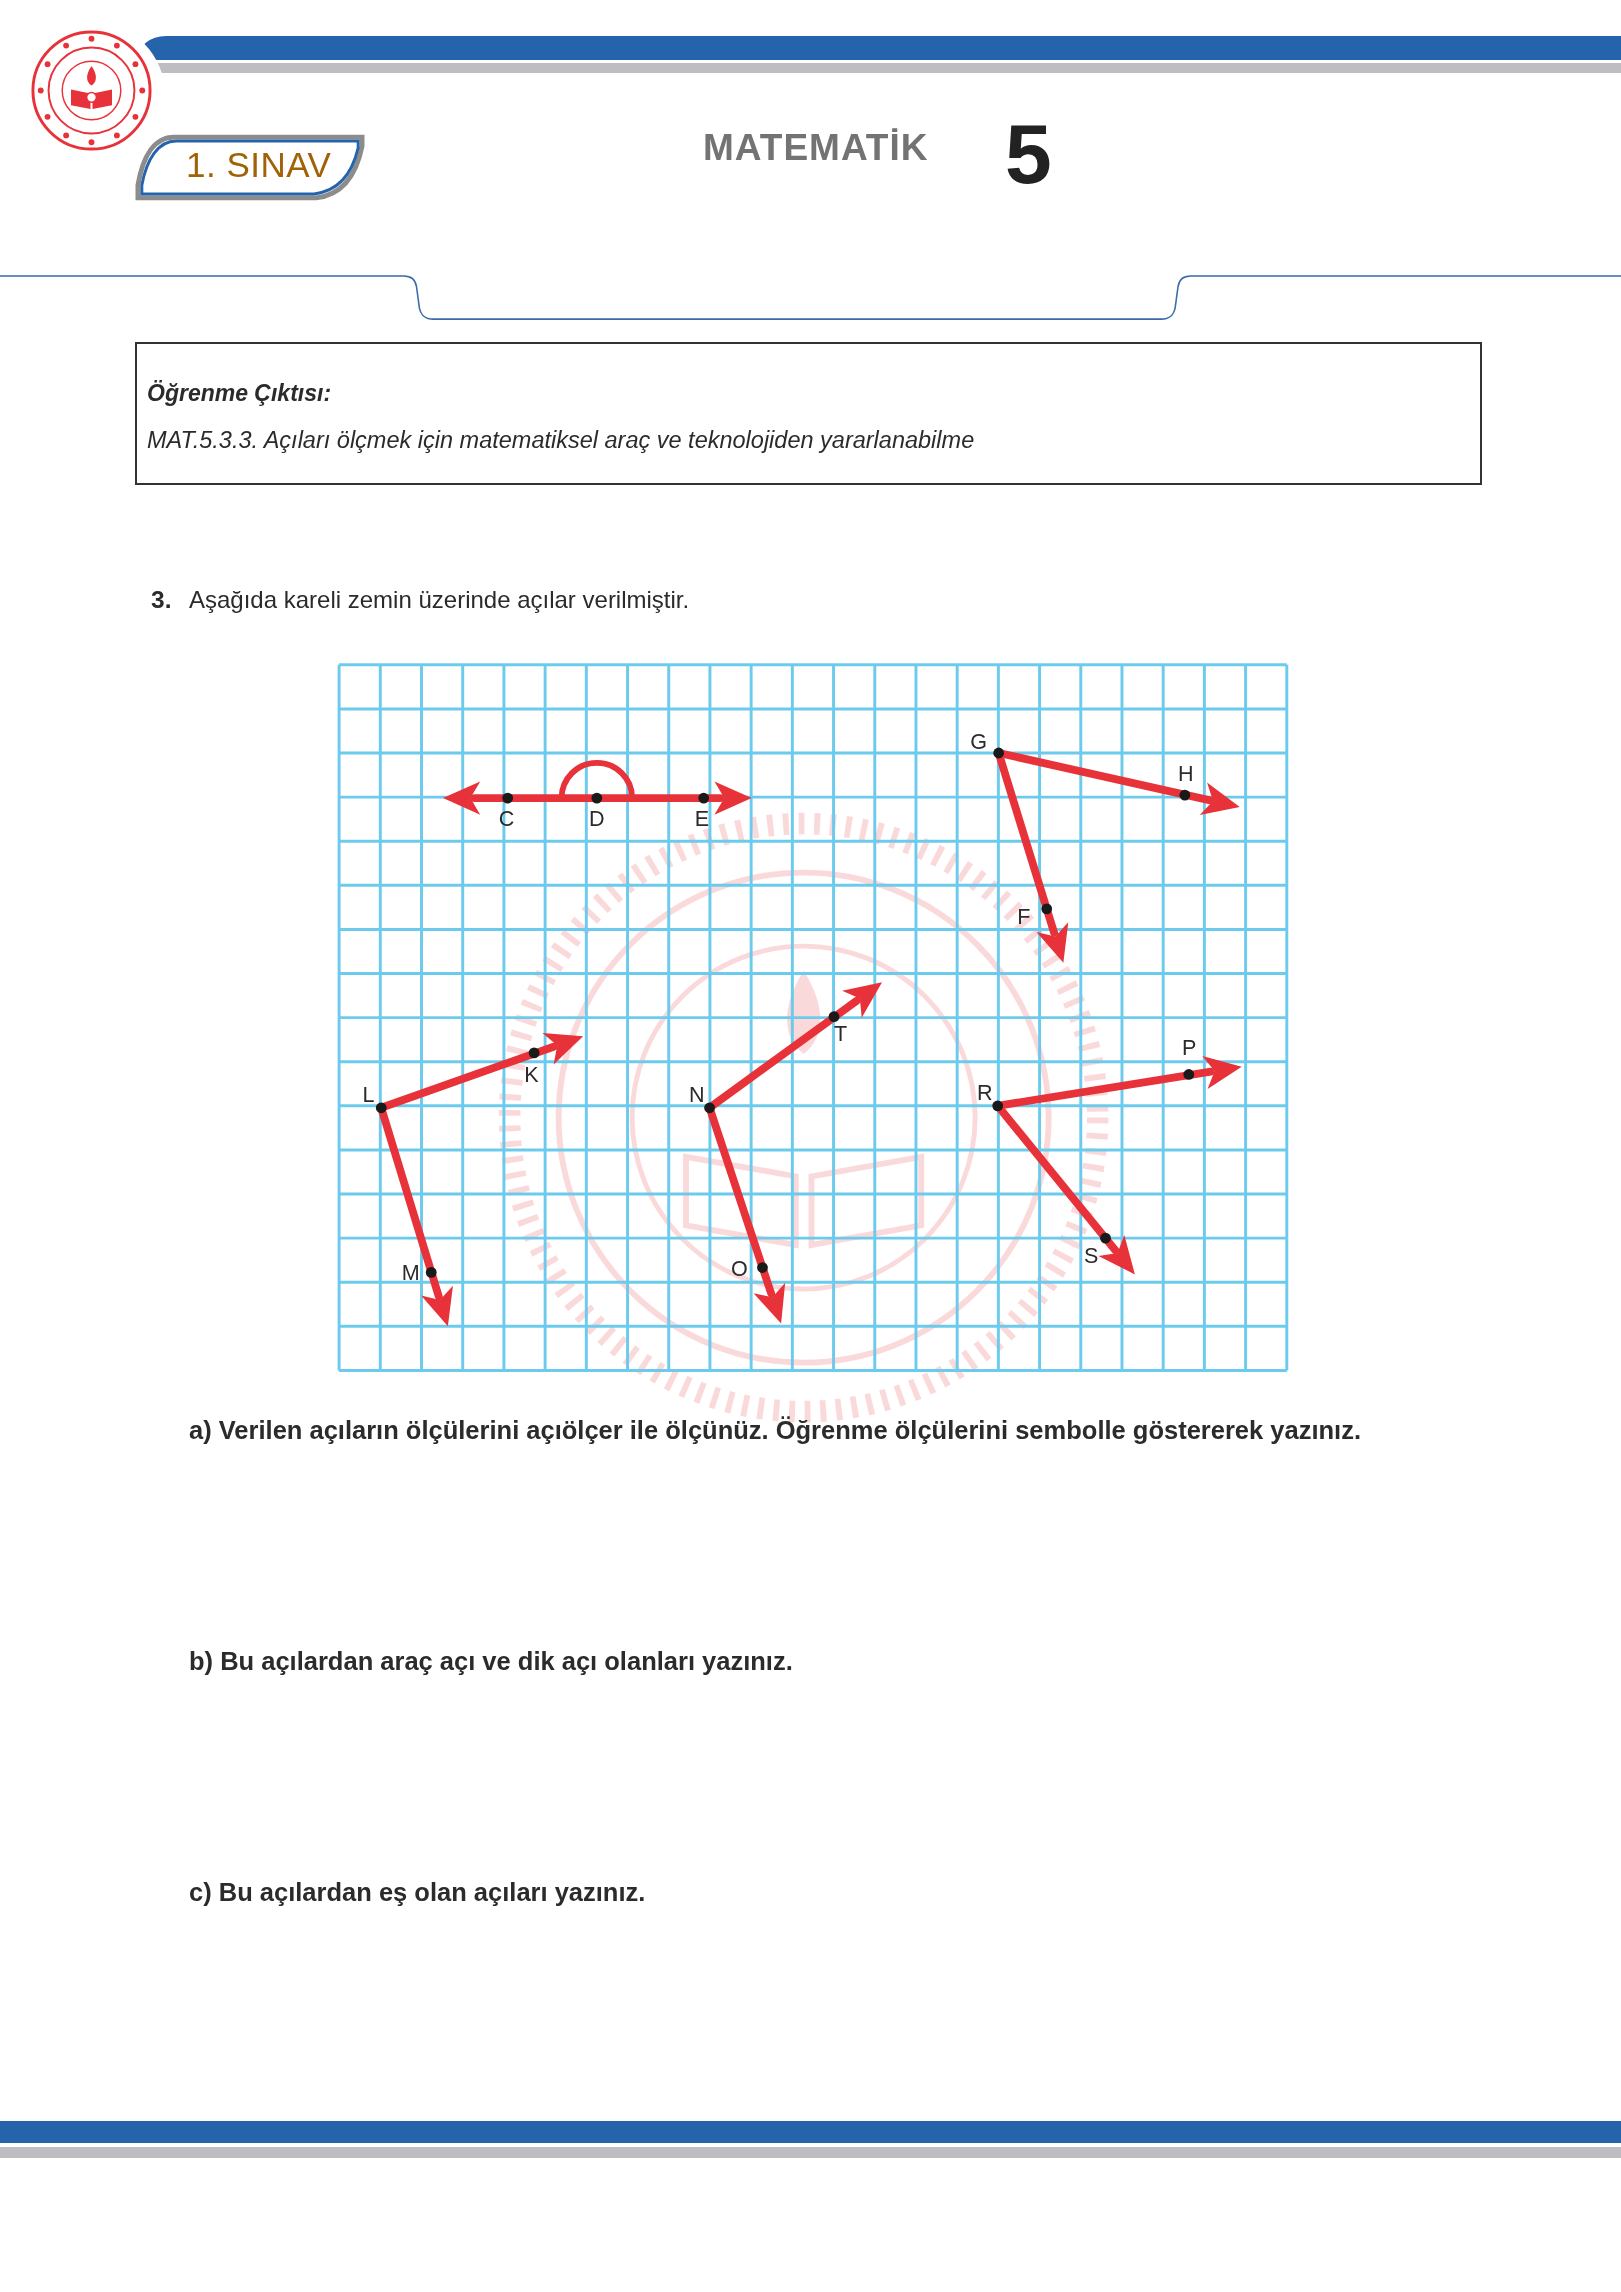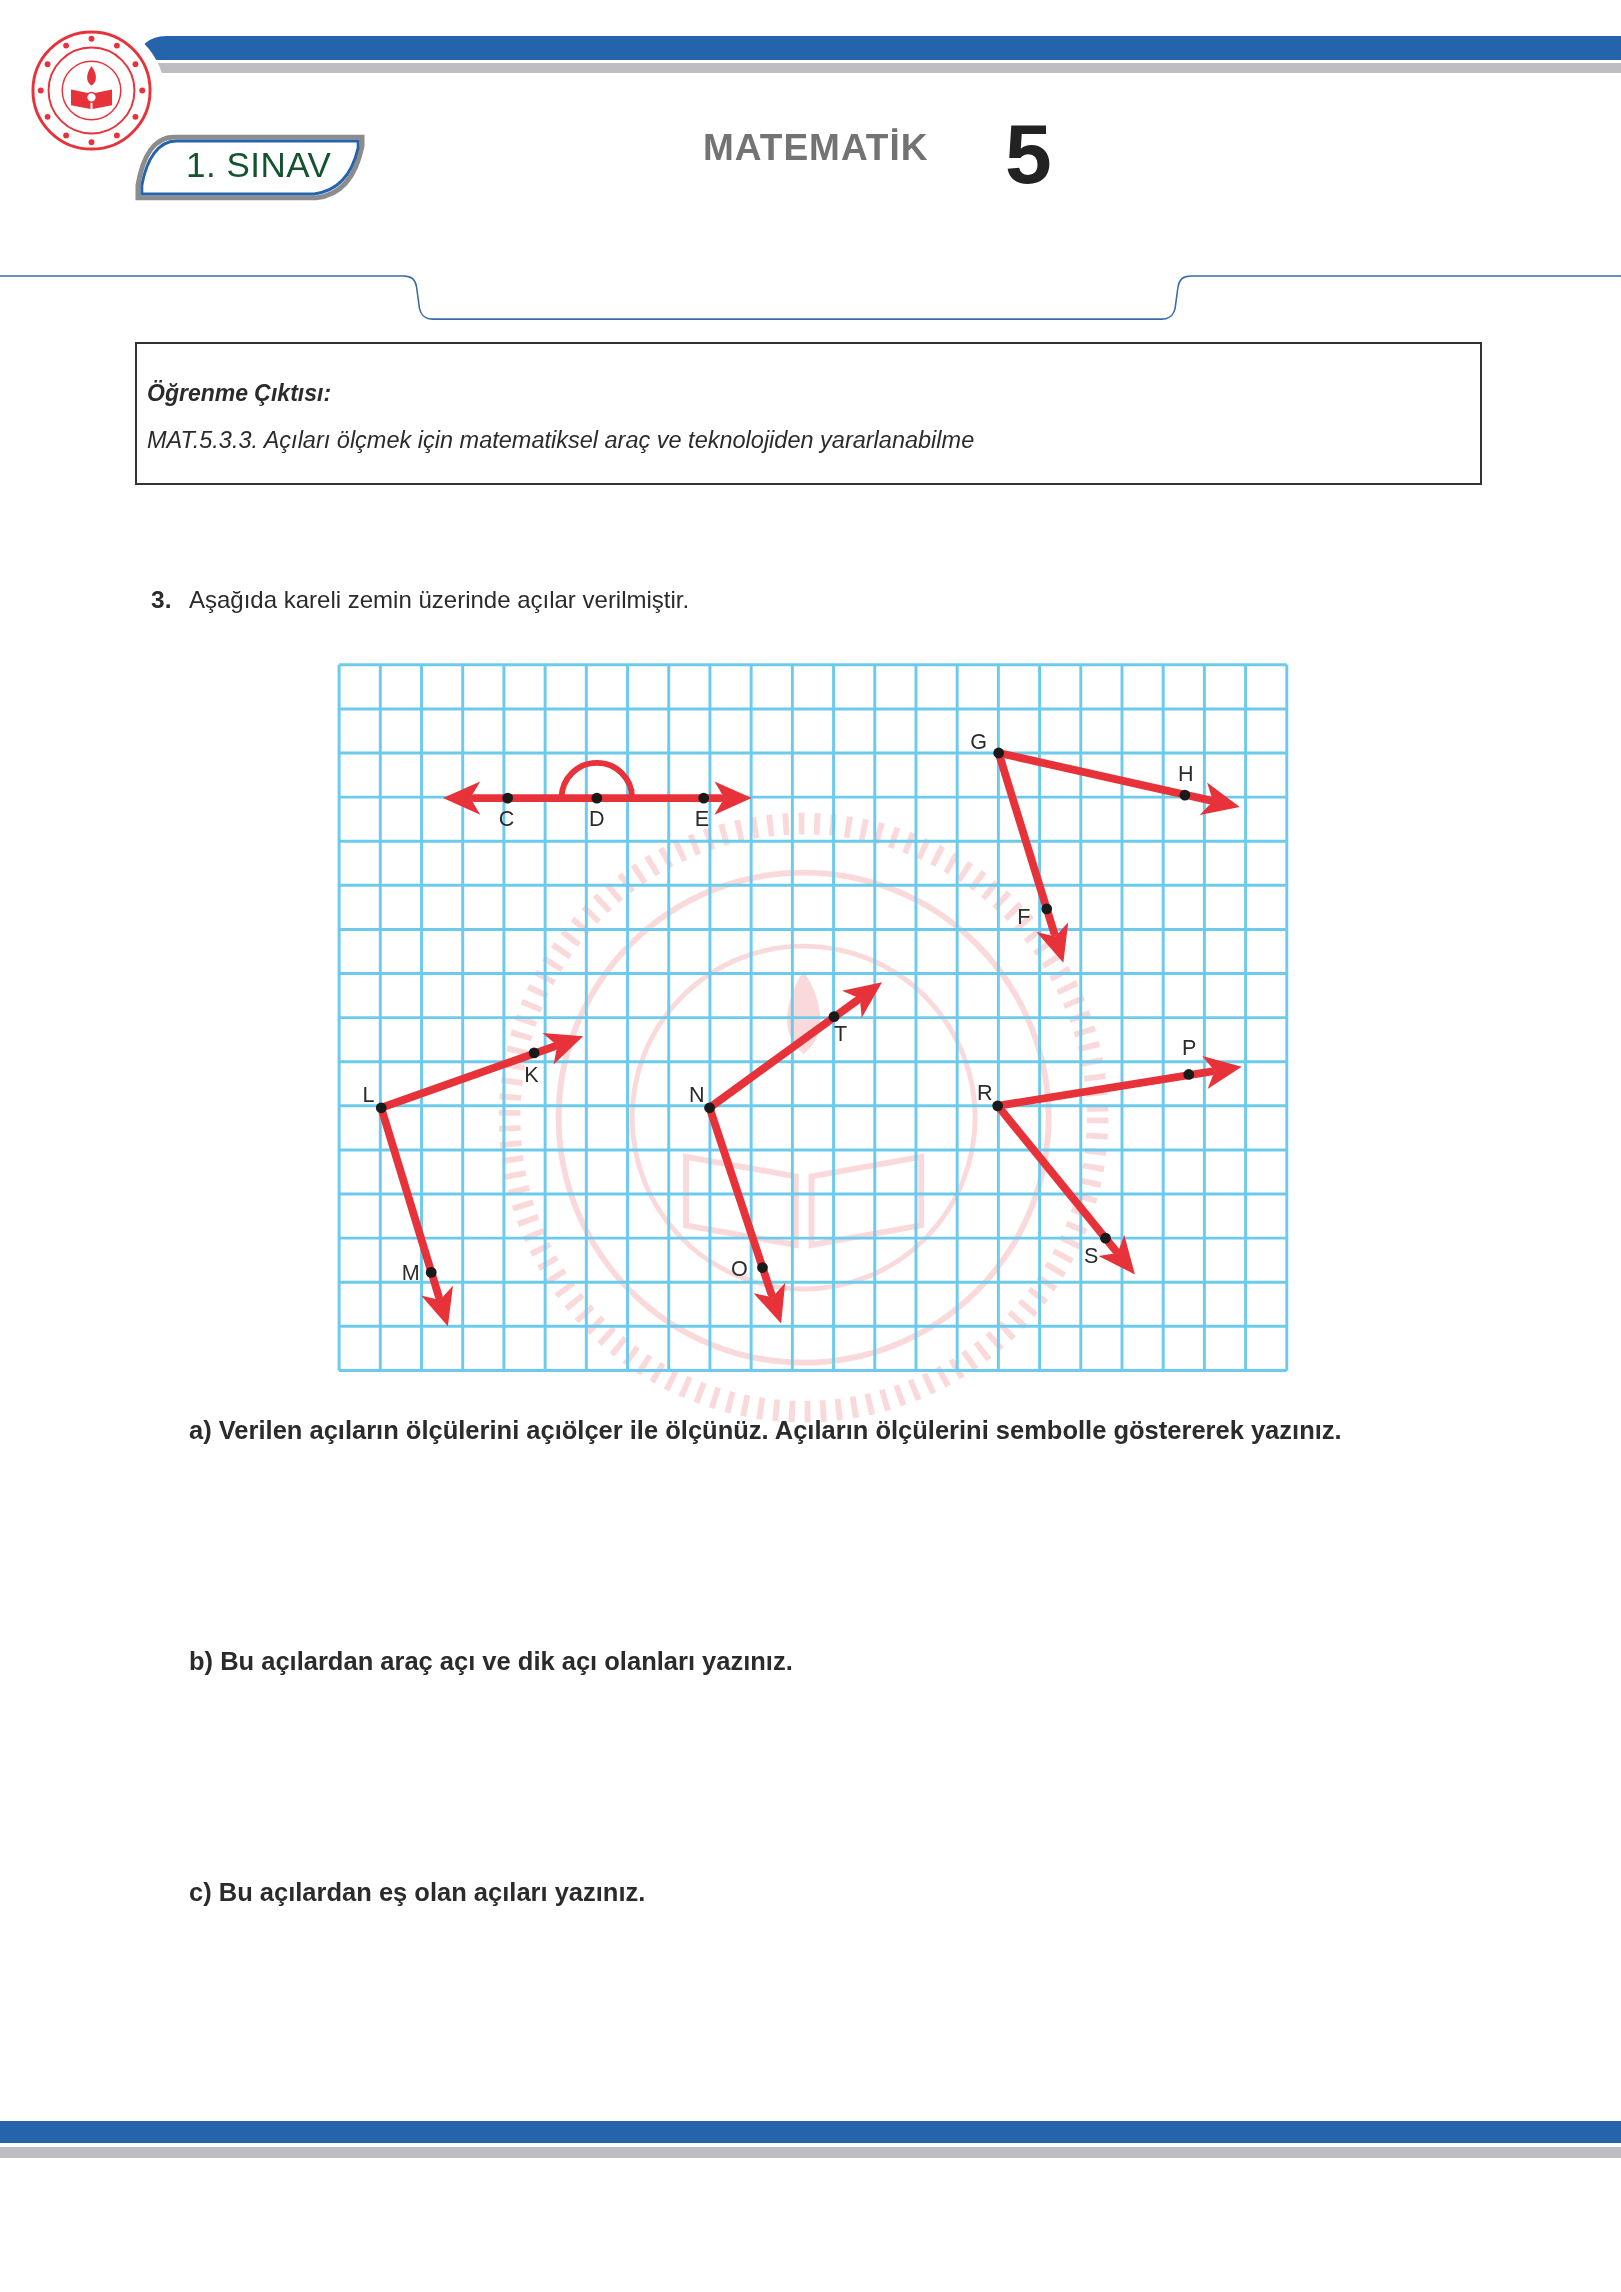--- a/index.html
+++ b/index.html
@@ -3,21 +3,21 @@
 <meta charset="utf-8">
 <style>
   html, body { margin:0; padding:0; background:#ffffff; }
   body { width:1621px; height:2293px; position:relative; overflow:hidden; font-family:"Liberation Sans", sans-serif; color:#2b2b2b; }
   .abs { position:absolute; }
   #top-blue { left:137px; top:36px; width:1484px; height:23.5px; background:#2563ab; border-top-left-radius:29px 23.5px; }
   #top-gray { left:152px; top:63px; width:1469px; height:9.8px; background:#bdbdc2; }
   #logo { left:30px; top:29px; width:123px; height:123px; }
   #logo-bg { left:19.6px; top:21.6px; width:145px; height:145px; border-radius:50%; background:#fff; }
   #sinav { left:135px; top:134px; width:230px; height:67px; }
-  #sinav-text { left:186px; top:145px; font-size:35px; color:#14532d; font-weight:normal; letter-spacing:0.5px; }
+  #sinav-text { left:186px; top:145px; font-size:35px; color:#a16207; font-weight:normal; letter-spacing:0.5px; }
   #subject { left:703px; top:127px; font-size:37px; font-weight:bold; color:#737373; letter-spacing:1px; }
   #grade { left:1005px; top:106px; font-size:84px; font-weight:bold; color:#222; }
   #tabline { left:0; top:265px; width:1621px; height:69px; }
   #outcome-box { left:135px; top:342px; width:1347px; height:143px; border:2.9px solid #333; box-sizing:border-box; }
   #outcome-title { left:147px; top:380px; font-size:23px; font-weight:bold; font-style:italic; color:#2b2b2b; }
   #outcome-text { left:147px; top:427px; font-size:23.5px; font-weight:normal; font-style:italic; color:#2b2b2b; }
   #q-num { left:151px; top:586px; font-size:24.5px; font-weight:bold; }
   #q-text { left:189px; top:586px; font-size:24px; }
   #figure { left:0; top:0; width:1621px; height:2293px; }
   .sub { position:absolute; left:189px; font-size:25.5px; font-weight:bold; color:#2b2b2b; }
@@ -181,19 +181,19 @@
       <text x="410" y="1306" class="pt-label">M</text>
       <text x="703" y="1124" class="pt-label">N</text>
       <text x="851" y="1062" class="pt-label">T</text>
       <text x="746" y="1302" class="pt-label">O</text>
       <text x="997" y="1122" class="pt-label">R</text>
       <text x="1206" y="1076" class="pt-label">P</text>
       <text x="1106" y="1288" class="pt-label">S</text>
     </g>
 </svg>
 
-<div class="sub" id="sub-a">a) Verilen açıların ölçülerini açıölçer ile ölçünüz. Açıların ölçülerini sembolle göstererek yazınız.</div>
+<div class="sub" id="sub-a">a) Verilen açıların ölçülerini açıölçer ile ölçünüz. Öğrenme ölçülerini sembolle göstererek yazınız.</div>
 <div class="sub" id="sub-b">b) Bu açılardan araç açı ve dik açı olanları yazınız.</div>
 <div class="sub" id="sub-c">c) Bu açılardan eş olan açıları yazınız.</div>
 
 <div class="abs" id="bot-blue"></div>
 <div class="abs" id="bot-gray"></div>
 
 
 </body></html>

